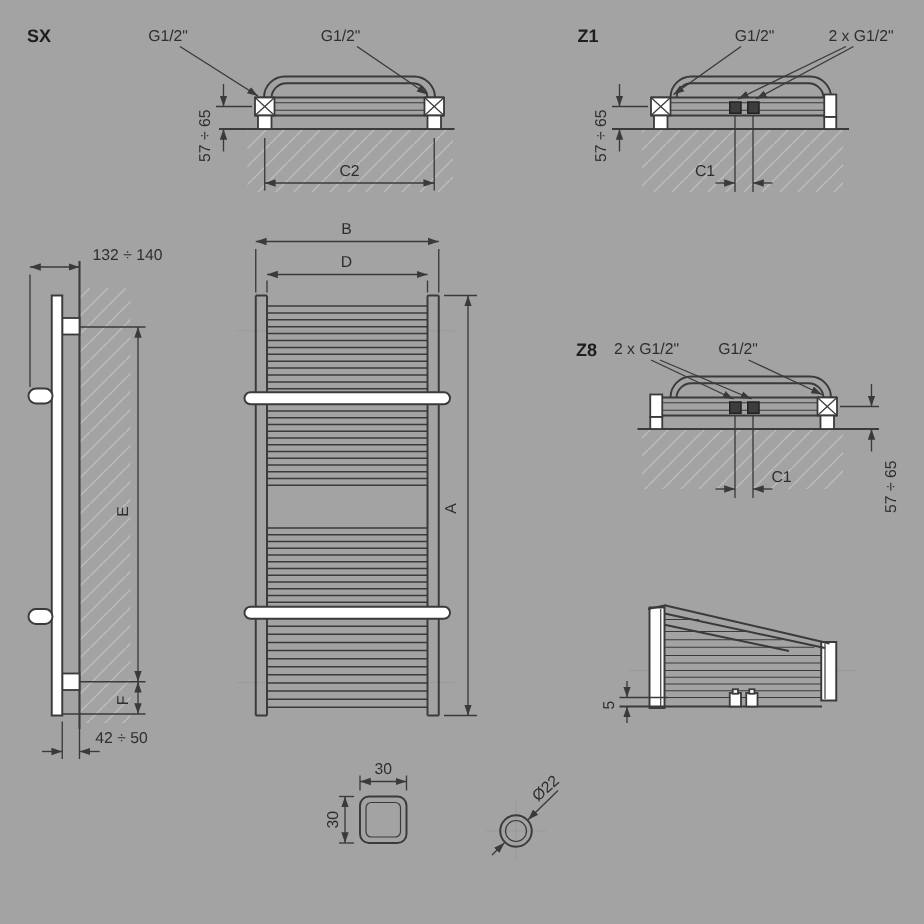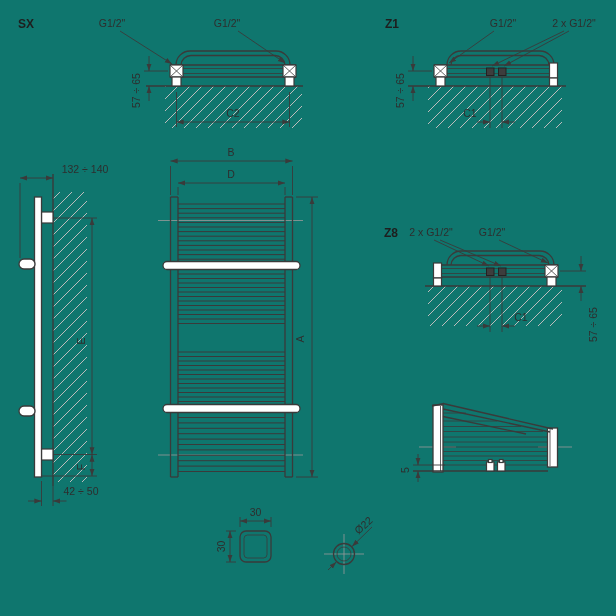--- a/index.html
+++ b/index.html
@@ -1,16 +1,16 @@
 <!DOCTYPE html>
 <html><head>
 <meta charset="utf-8">
 <style>
   html,body{margin:0;padding:0;background:#ffffff;}
-  #canvas{position:relative;width:616px;height:616px;background:#0f766e;overflow:hidden;
+  #canvas{position:relative;width:616px;height:616px;background:#a3a3a3;overflow:hidden;
           font-family:"Liberation Sans","DejaVu Sans",sans-serif;}
   svg{display:block;}
   .ln{stroke:#3a3a3a;stroke-width:1.3;fill:none;}
   .lnf{stroke:#3a3a3a;stroke-width:1.3;fill:#ffffff;}
   .thin{stroke:#3a3a3a;stroke-width:0.8;fill:none;}
   .dim{stroke:#3a3a3a;stroke-width:0.9;fill:none;}
   .cl{stroke:#9a9a9a;stroke-width:0.8;fill:none;}
   .wall{stroke:#3a3a3a;stroke-width:1.4;fill:none;}
   .sq{stroke:#3a3a3a;stroke-width:1.2;fill:#ffffff;}
   .sqdark{stroke:#222222;stroke-width:1;fill:#3d3d3d;}

